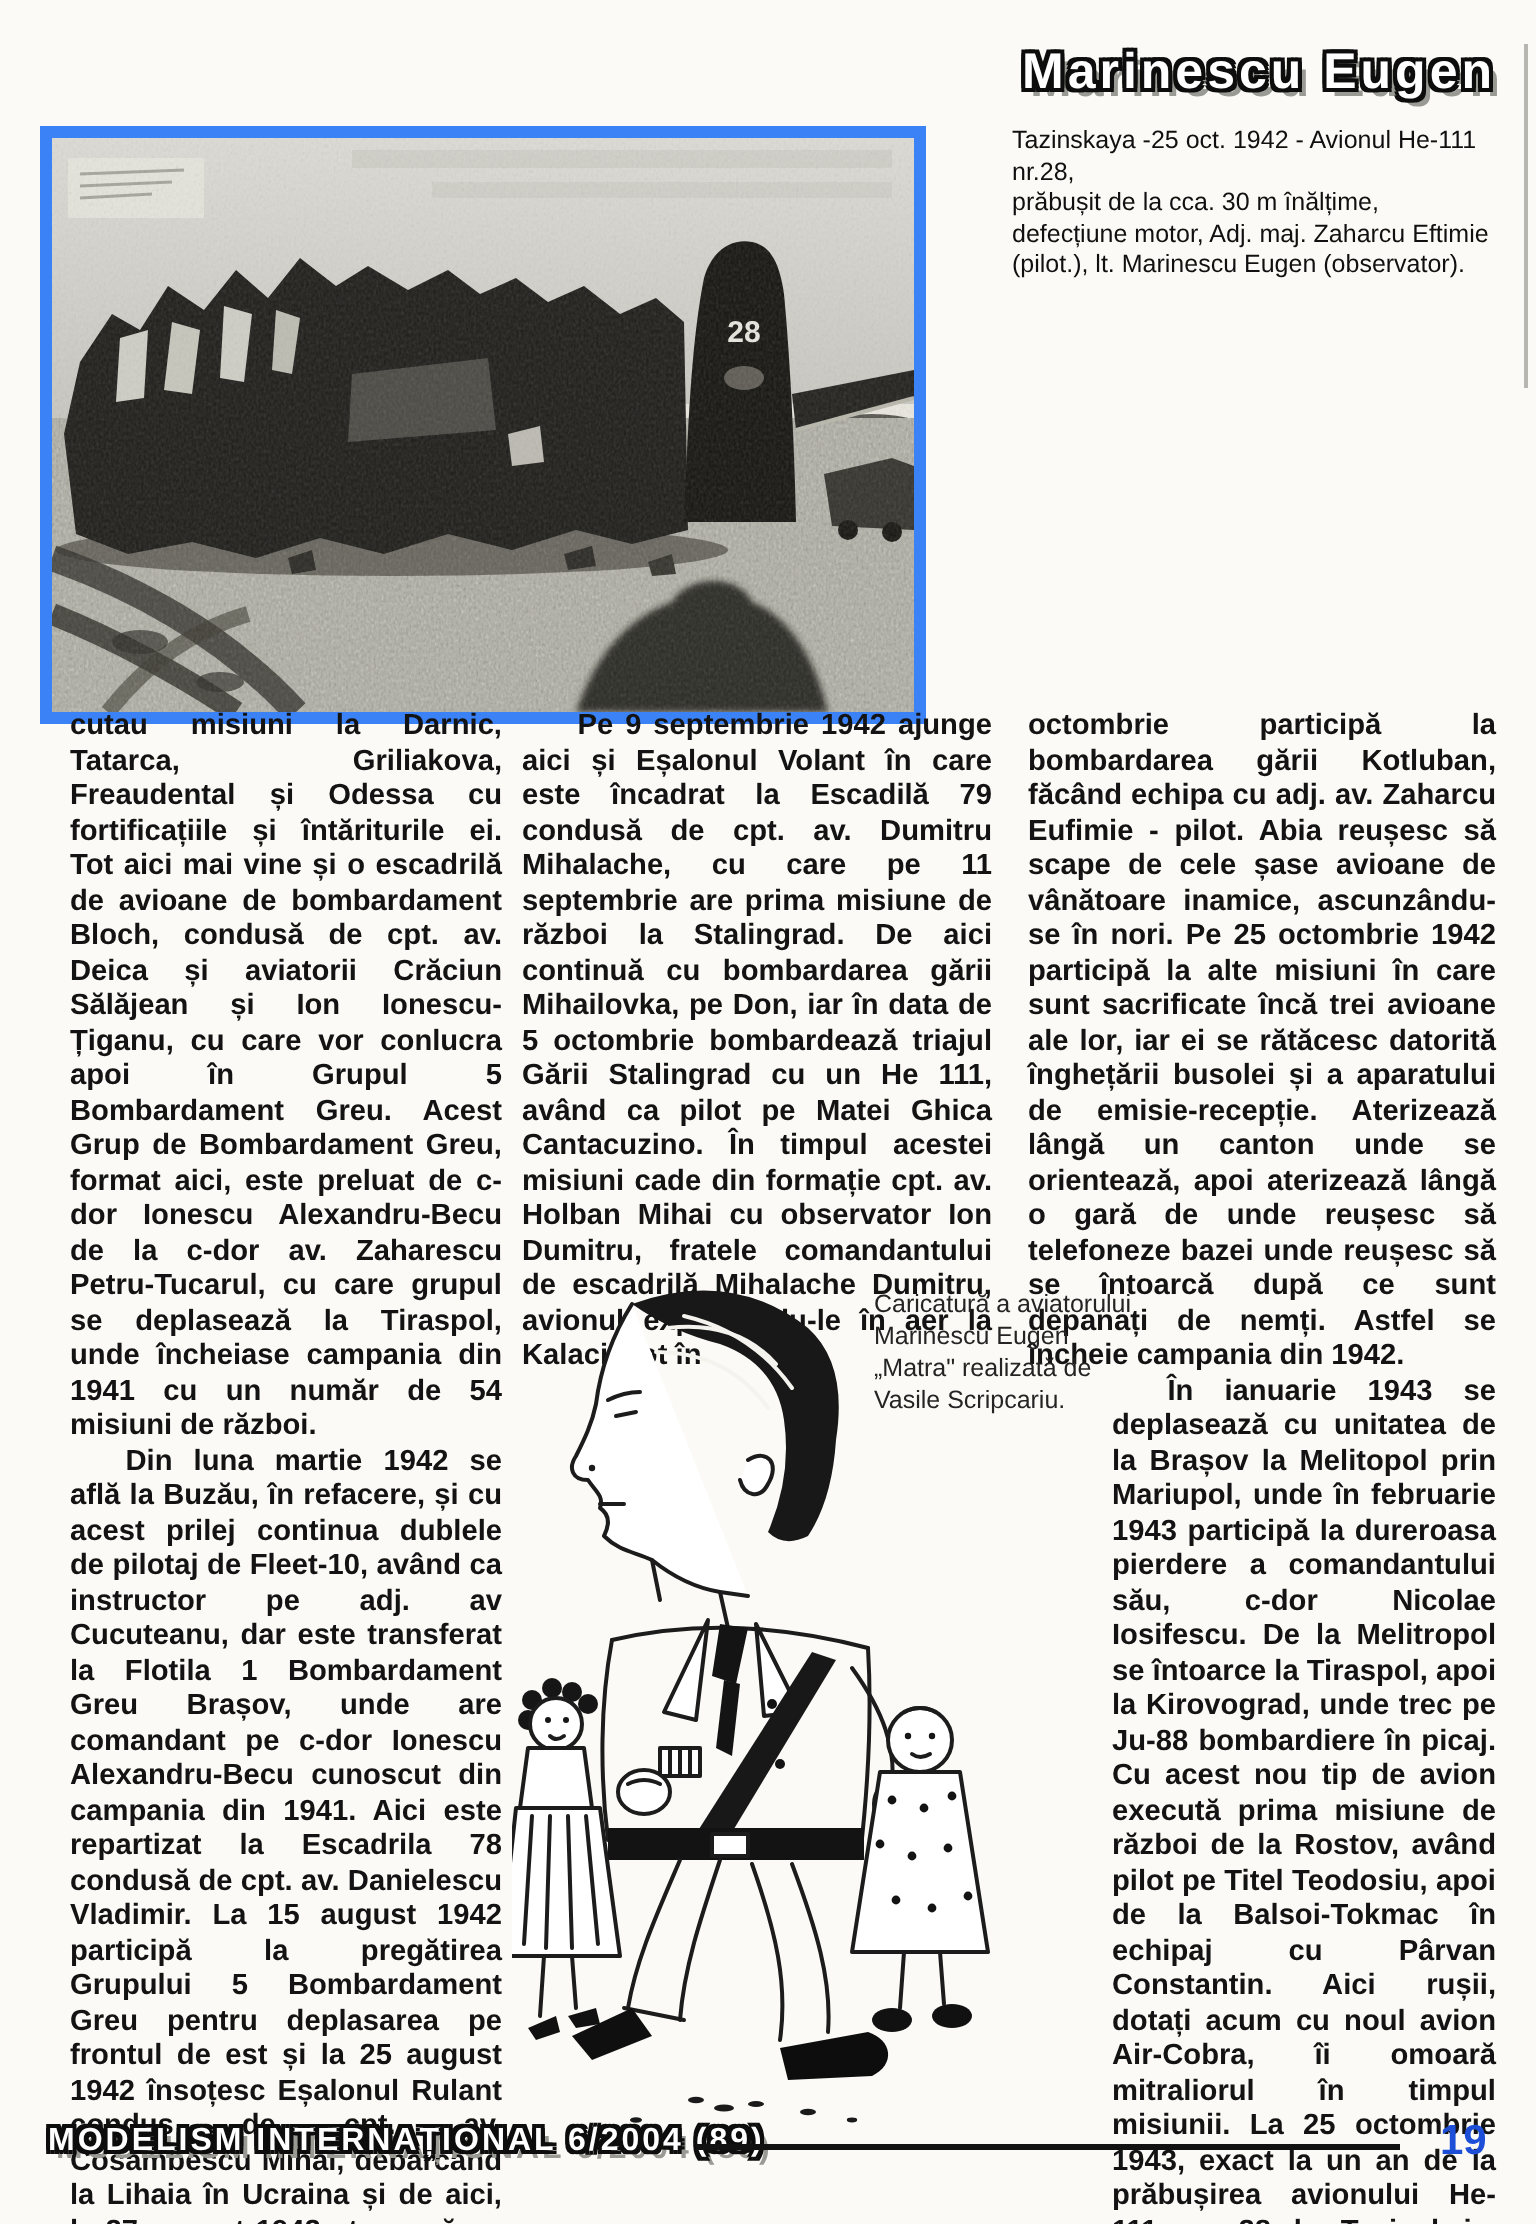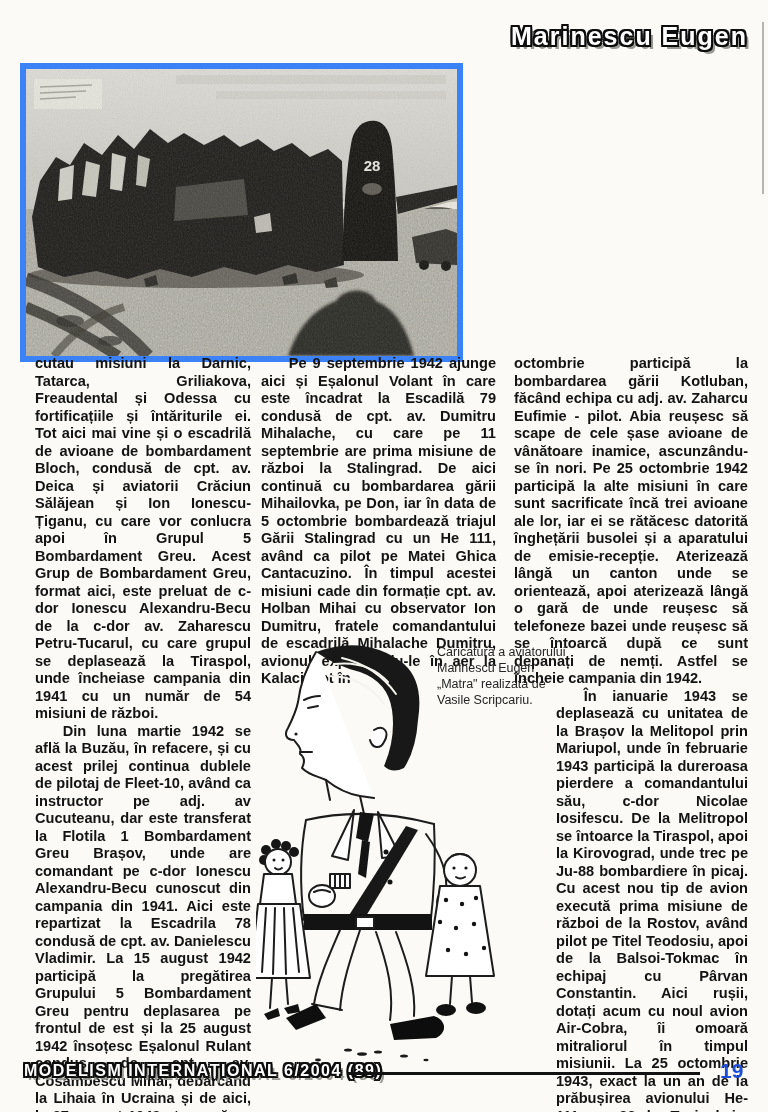--- a/index.html
+++ b/index.html
@@ -123,20 +123,24 @@
 
       <rect x="8" y="10" width="68" height="30" fill="#e6e5dd" opacity="0.9"></rect>
       <line x1="14" y1="18" x2="66" y2="16" stroke="#8b8a80" stroke-width="1.5" opacity="0.7"></line>
       <line x1="14" y1="24" x2="60" y2="22" stroke="#8b8a80" stroke-width="1.5" opacity="0.7"></line>
       <line x1="14" y1="30" x2="50" y2="28" stroke="#8b8a80" stroke-width="1.5" opacity="0.7"></line>
 
       <rect x="0" y="0" width="431" height="287" filter="url(#grain)" opacity="0.18"></rect>
     </svg>
   </div>
 
+  <div class="photo-caption">Tazinskaya -25 oct. 1942 - Avionul He-111 nr.28,
+prăbușit de la cca. 30 m înălțime,
+defecțiune motor, Adj. maj. Zaharcu Eftimie
+(pilot.), lt. Marinescu Eugen (observator).</div>
 
   <div class="col" id="col1">
     <p>cutau misiuni la Darnic, Tatarca, Griliakova, Freaudental și Odessa cu fortificațiile și întăriturile ei. Tot aici mai vine și o escadrilă de avioane de bombardament Bloch, condusă de cpt. av. Deica și aviatorii Crăciun Sălăjean și Ion Ionescu-Țiganu, cu care vor conlucra apoi în Grupul 5 Bombardament Greu. Acest Grup de Bombardament Greu, format aici, este preluat de c-dor Ionescu Alexandru-Becu de la c-dor av. Zaharescu Petru-Tucarul, cu care grupul se deplasează la Tiraspol, unde încheiase campania din 1941 cu un număr de 54 misiuni de război.</p>
     <p class="indent">Din luna martie 1942 se află la Buzău, în refacere, și cu acest prilej continua dublele de pilotaj de Fleet-10, având ca instructor pe adj. av Cucuteanu, dar este transferat la Flotila 1 Bombardament Greu Brașov, unde are comandant pe c-dor Ionescu Alexandru-Becu cunoscut din campania din 1941. Aici este repartizat la Escadrila 78 condusă de cpt. av. Danielescu Vladimir. La 15 august 1942 participă la pregătirea Grupului 5 Bombardament Greu pentru deplasarea pe frontul de est și la 25 august 1942 însoțesc Eșalonul Rulant condus de cpt. av. Cosămbescu Mihai, debarcând la Lihaia în Ucraina și de aici, la 27 august 1942 stopează pe aerodromul Tazinskaja, care avea și pista betonată.</p>
   </div>
 
   <div class="col" id="col2">
     <p class="indent">Pe 9 septembrie 1942 ajunge aici și Eșalonul Volant în care este încadrat la Escadilă 79 condusă de cpt. av. Dumitru Mihalache, cu care pe 11 septembrie are prima misiune de război la Stalingrad. De aici continuă cu bombardarea gării Mihailovka, pe Don, iar în data de 5 octombrie bombardează triajul Gării Stalingrad cu un He 111, având ca pilot pe Matei Ghica Cantacuzino. În timpul acestei misiuni cade din formație cpt. av. Holban Mihai cu observator Ion Dumitru, fratele comandantului de escadrilă Mihalache Dumitru, avionul explodându-le în aer la Kalaci. Tot în</p>
   </div>
 

